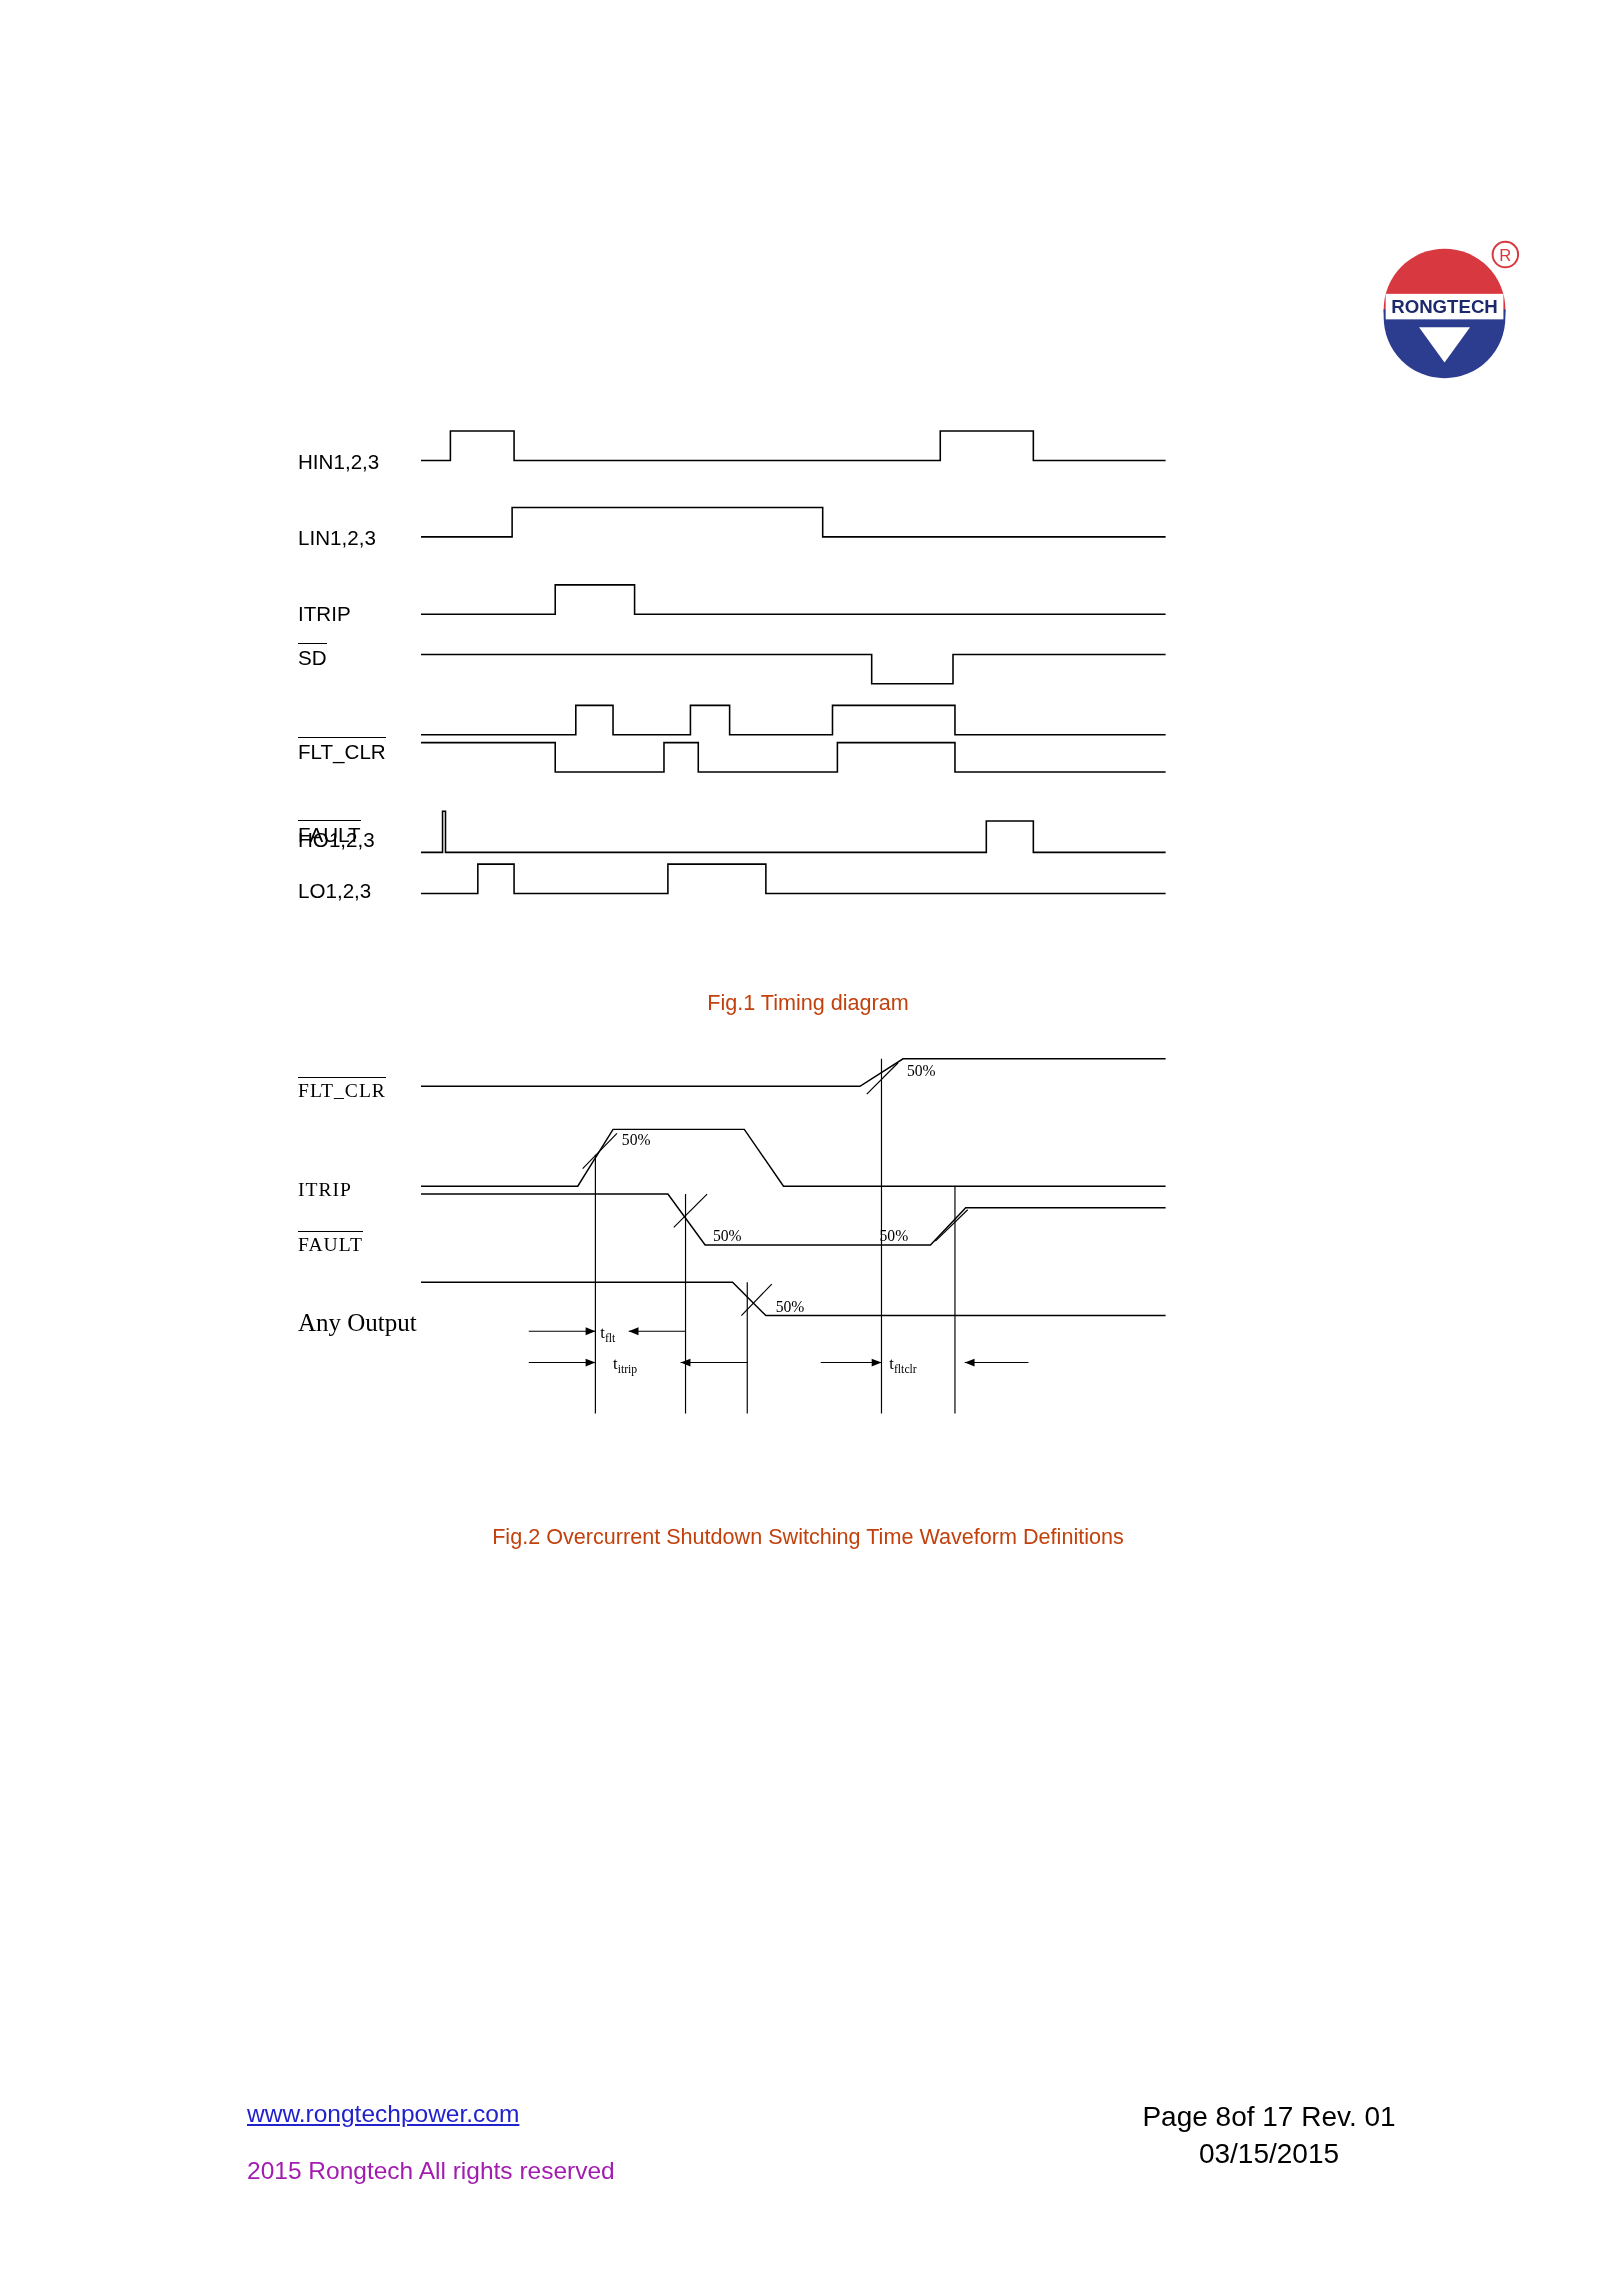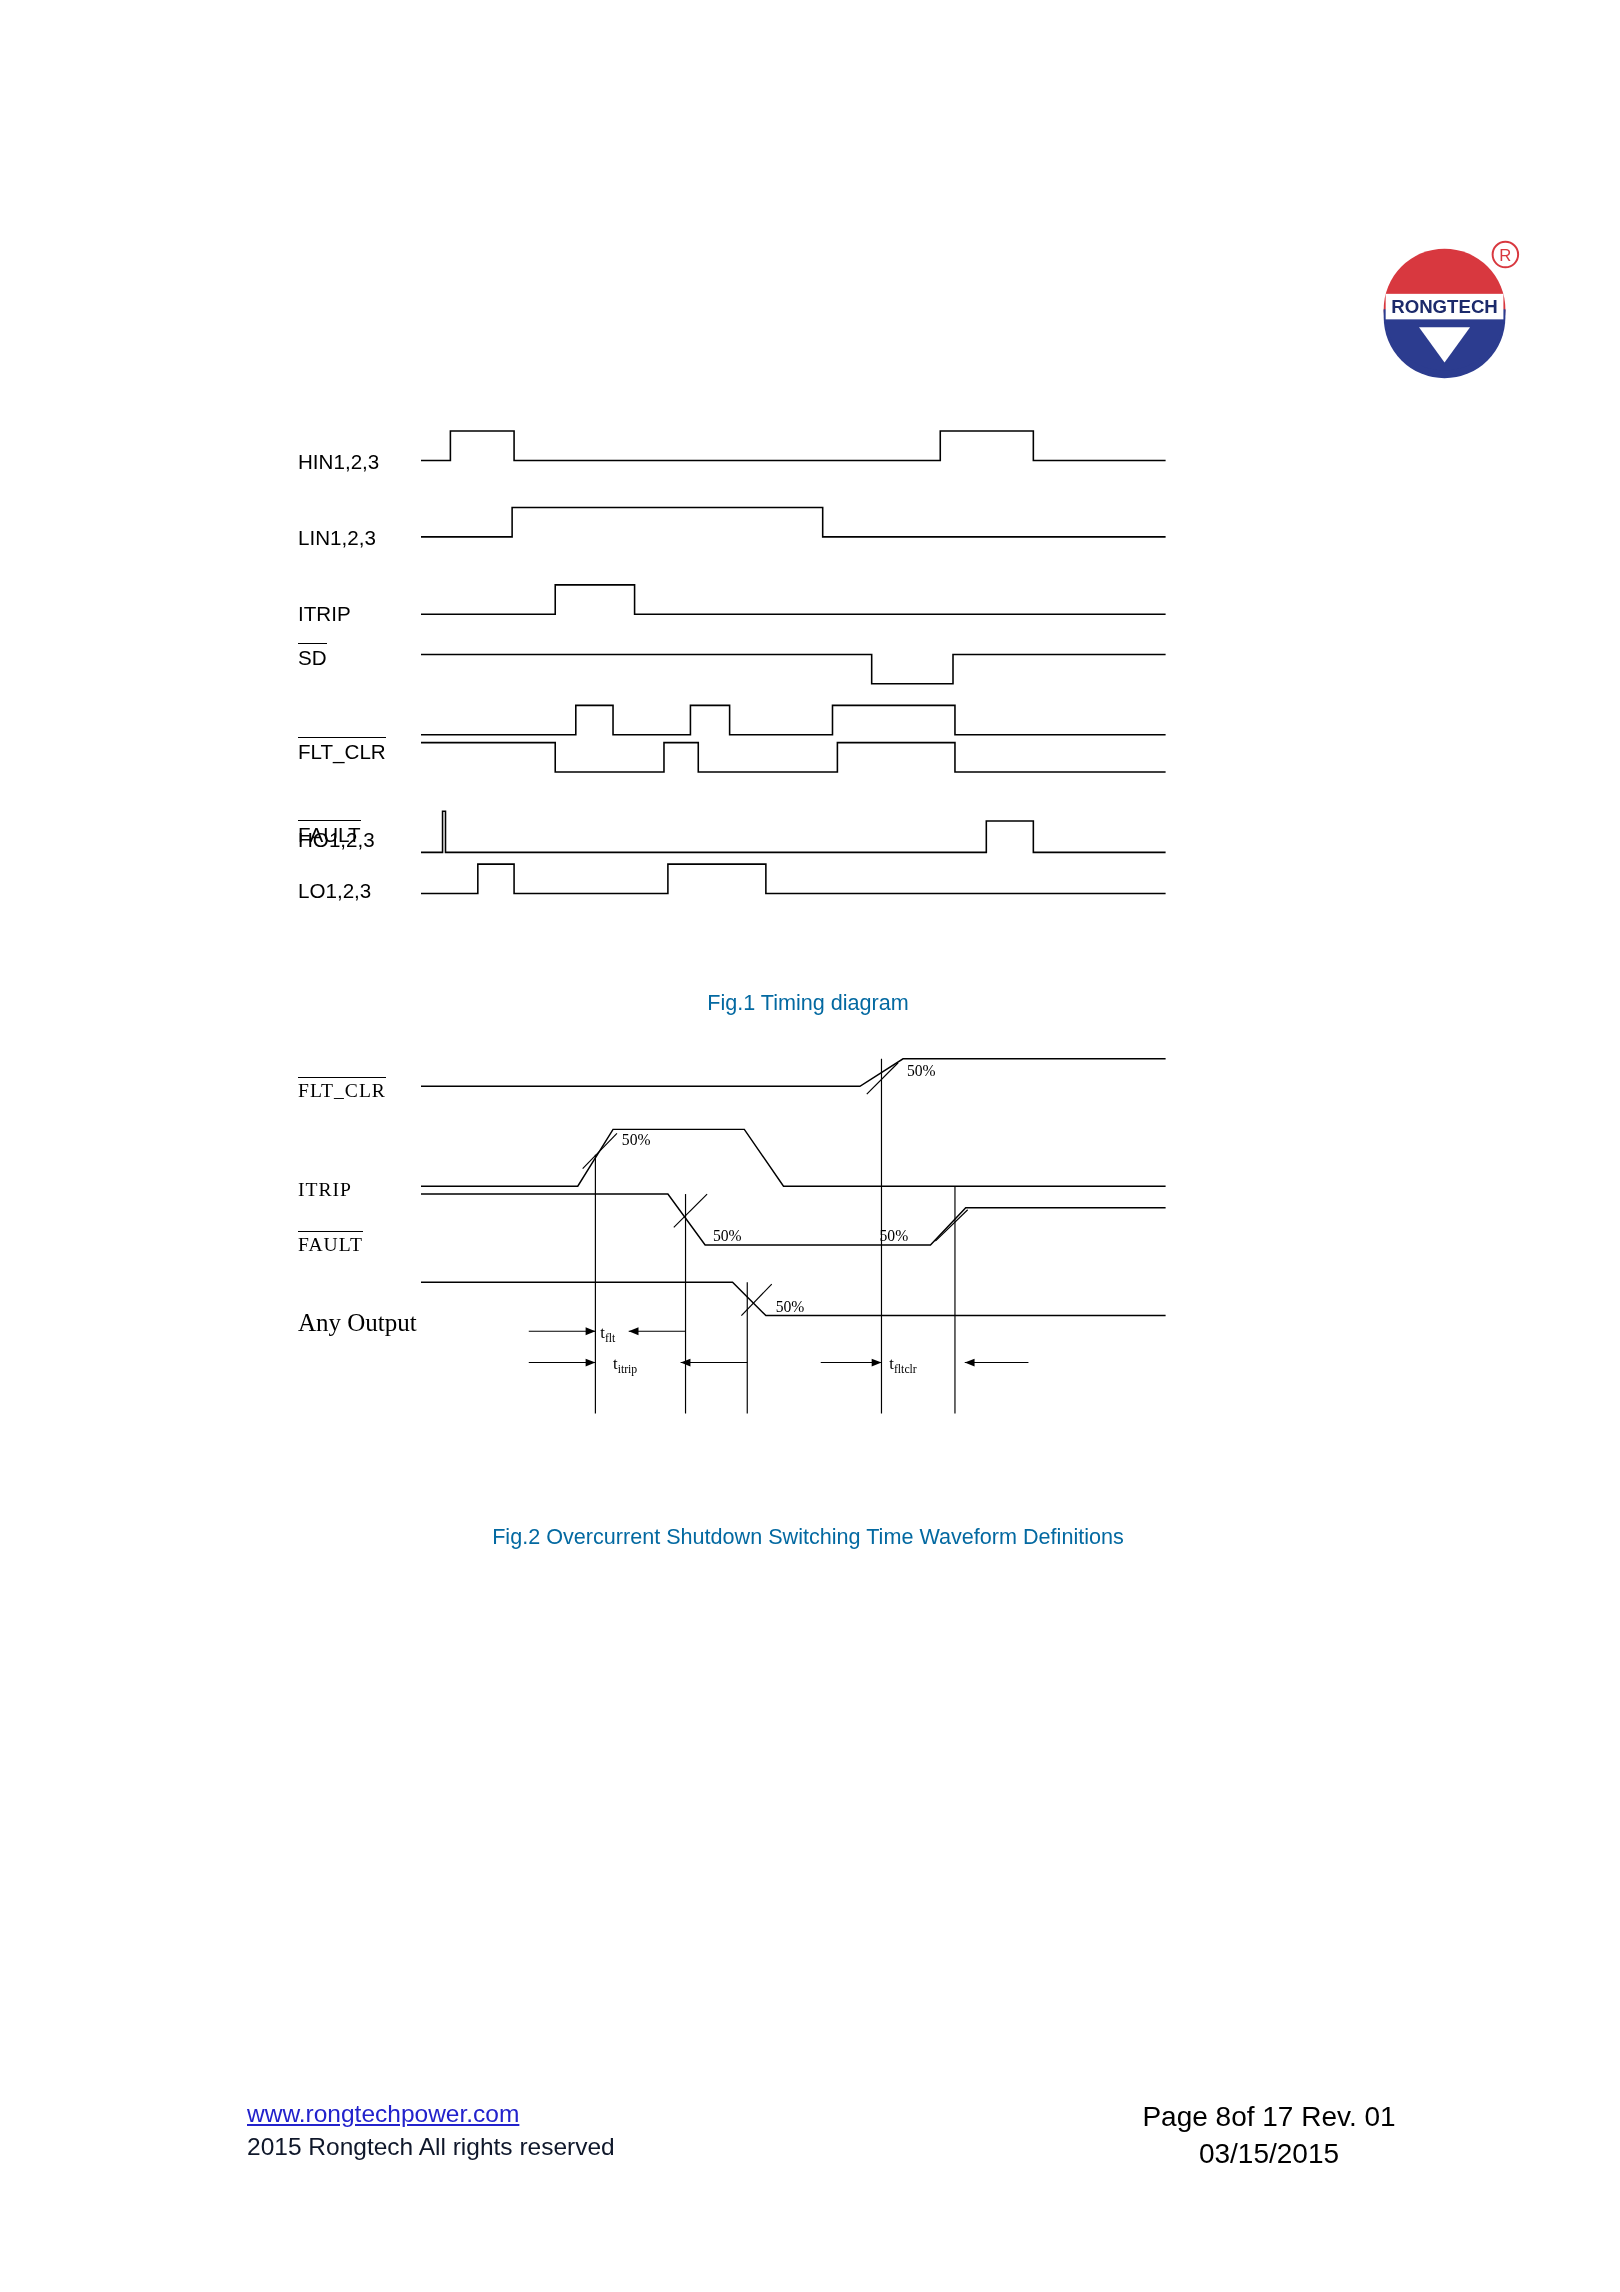--- a/index.html
+++ b/index.html
@@ -58,21 +58,21 @@
     left: 0;
     right: 0;
     top: -2.9px;
     border-top: 1.5px solid #000;
   }
   .fig-caption {
     position: absolute;
     font-size: 21.6px;
     font-family: "Liberation Sans", sans-serif;
     text-align: center;
-    color: #0369a1;
+    color: #c2410c;
   }
 
   
   .fig2-wrap {
     position: absolute;
     left: 421px;
     top: 1049px;
     width: 774px;
     height: 392px;
   }
@@ -84,22 +84,23 @@
     top: 2098px;
     font-size: 24.5px;
     line-height: 1.33;
     font-family: "Liberation Sans", sans-serif;
   }
   .footer-link {
     color: #2222cc;
     display: block;
   }
   .footer-copy {
-    color: #0f172a;
+    color: #a21caf;
     display: block;
+    margin-top: 24px;
   }
   .footer-right {
     position: absolute;
     left: 1122px;
     top: 2098px;
     font-size: 28px;
     line-height: 1.33;
     text-align: center;
     width: 294px;
     font-family: "Liberation Sans", sans-serif;

